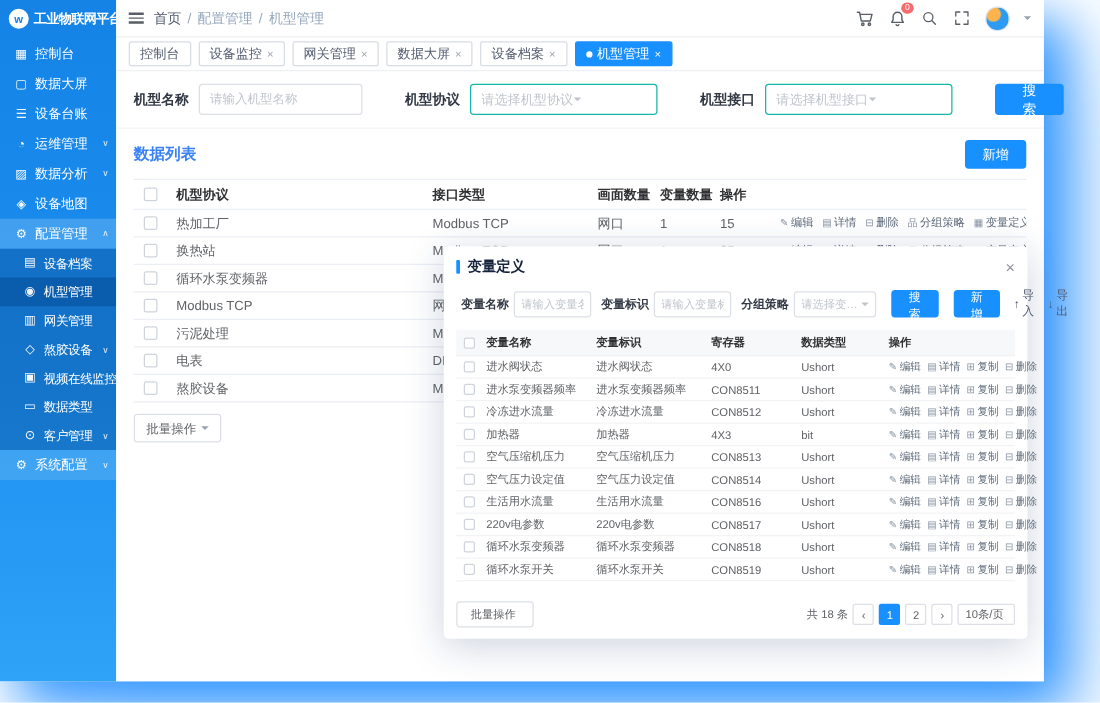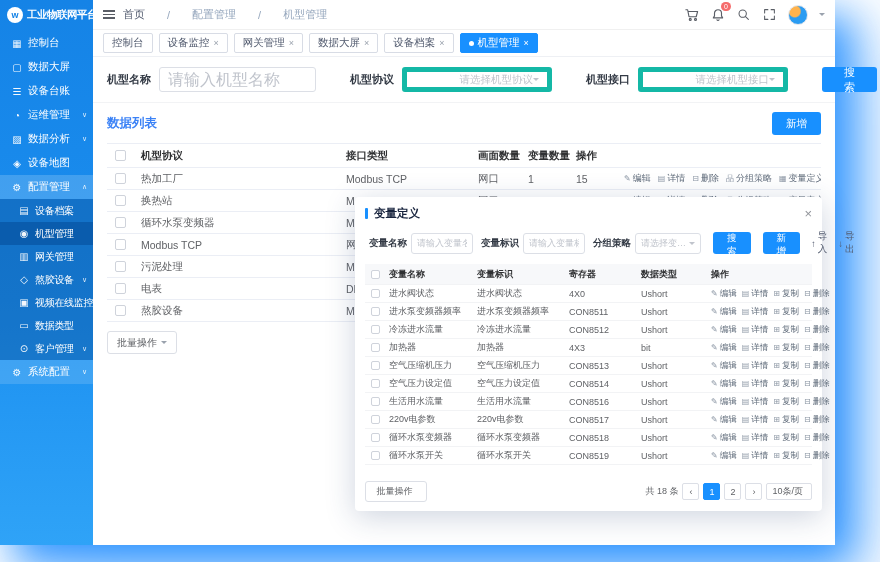--- a/index.html
+++ b/index.html
@@ -23,21 +23,21 @@
   .submenu{background:rgba(3,46,105,.28)}
   .mi.sub{height:23px;padding-left:18px}
   .mi.sub .lbl{font-size:10px;letter-spacing:-.3px}
   .mi.sub.active{background:#0a5cad}
   .mi.tinted{background:rgba(255,255,255,.14)}
   
   .main{flex:1;display:flex;flex-direction:column;min-width:0;background:#fff}
   .topbar{height:30px;display:flex;align-items:center;gap:8px;padding:0 10px;border-bottom:1px solid #f0f0f0}
   .burger{display:flex;flex-direction:column;gap:2px;cursor:pointer}
   .burger i{display:block;width:12px;height:1.5px;background:#5a5e66}
-  .crumb{font-size:11px;color:#515a6e;display:flex;gap:22px;align-items:center}
+  .crumb{font-size:11px;color:#515a6e;display:flex;gap:5px;align-items:center}
   .crumb .sep,.crumb .mut{color:#97a8be}
   .hicons{margin-left:auto;display:flex;align-items:center;gap:11px}
   .hico{position:relative;width:15px;height:15px;display:flex;align-items:center;justify-content:center;cursor:pointer}
   .hico svg{stroke:#5a5e66;fill:none;stroke-width:1.3;stroke-linecap:round;stroke-linejoin:round}
   .badge{position:absolute;top:-5px;right:-6px;background:#f56c6c;color:#fff;border-radius:7px;
     font-size:7px;line-height:9px;padding:0 3px}
   .avatar{width:20px;height:20px;border-radius:50%;cursor:pointer;border:1px solid #e3e6ec;
     background:radial-gradient(circle at 32% 30%,#ffb34d 0 30%,#2b9cf2 38% 100%)}
   .caret-dn{width:0;height:0;border:3.5px solid transparent;border-top-color:#9aa2ad;margin-top:3px}
   
@@ -45,25 +45,25 @@
   .tab{height:20px;display:flex;align-items:center;gap:4px;padding:0 8px;border:1px solid #d8dce5;
     border-radius:2px;font-size:10.5px;color:#515a6e;background:#fff;cursor:pointer;white-space:nowrap}
   .tab .x{font-size:9px;color:#9aa2ad}
   .tab.active{background:#1890ff;border-color:#1890ff;color:#fff}
   .tab.active .x{color:#fff}
   .tab .dot{width:5px;height:5px;border-radius:50%;background:#fff}
   
   .filters{display:flex;align-items:center;padding:10px 14px;border-bottom:1px solid #f2f3f5}
   .fgroup{display:flex;align-items:center;gap:8px;margin-right:34px}
   .flabel{font-size:11px;color:#333a45;font-weight:bold;white-space:nowrap}
-  .finput{width:157px;height:25px;border:1px solid #dcdfe6;border-radius:3px;font-size:16px;
+  .finput{width:131px;height:25px;border:1px solid #dcdfe6;border-radius:3px;font-size:10px;
     padding:0 8px;color:#606266;outline:none;font-family:inherit}
   .finput::placeholder{color:#c0c4cc}
-  .fselect{width:150px;height:25px;border:5px solid #14b8a6;border-radius:3px;font-size:10.5px;
-    padding:0 8px;color:#c0c4cc;display:flex;align-items:center;justify-content:flex-end;cursor:pointer}
+  .fselect{width:150px;height:25px;border:1px solid #14b8a6;border-radius:3px;font-size:10.5px;
+    padding:0 8px;color:#c0c4cc;display:flex;align-items:center;justify-content:flex-start;cursor:pointer}
   .fselect .car{width:0;height:0;border:3.5px solid transparent;border-top-color:#c0c4cc;margin-top:3px}
   .btn{height:25px;padding:0 22px;border-radius:3px;font-size:11px;display:inline-flex;align-items:center;
     justify-content:center;cursor:pointer;border:none;font-family:inherit}
   .btn.primary{background:#1890ff;color:#fff}
   
   .listhead{display:flex;align-items:center;padding:9px 14px 6px}
   .listtitle{font-size:12.5px;font-weight:bold;color:#3b82f6}
   .addbtn{margin-left:auto;height:23px;padding:0 14px;font-size:10.5px;background:#1890ff;color:#fff;
     border-radius:3px;border:none;cursor:pointer;font-family:inherit}
   .table{margin:2px 14px 0;font-size:10.5px;color:#606266;border-top:1px solid #ebeef5}

